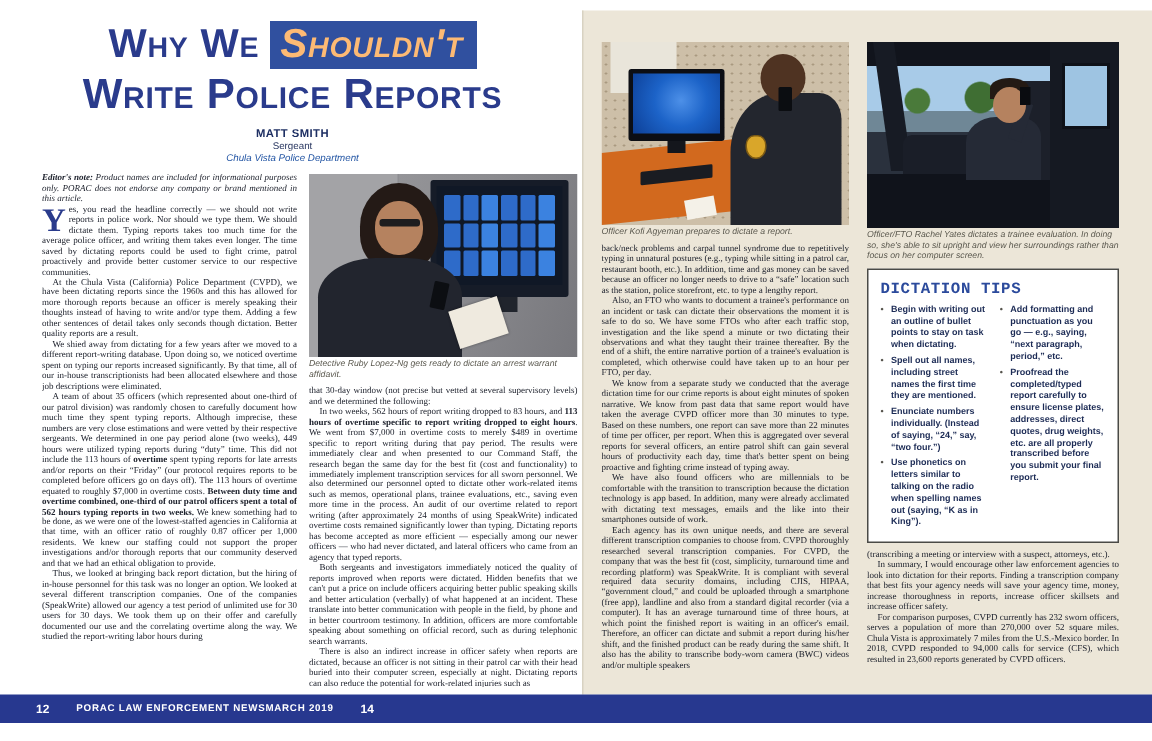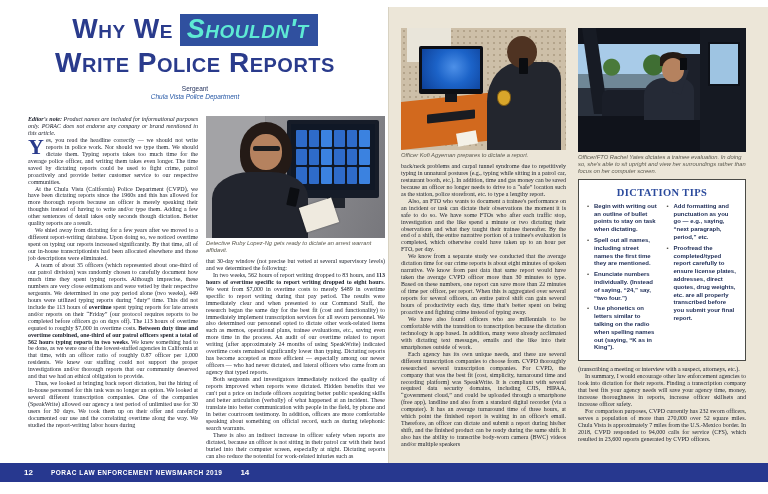--- a/index.html
+++ b/index.html
@@ -6,21 +6,21 @@
   html,body { width:768px; height:494px; background:#ffffff; overflow:hidden; }
   body { font-family:"Liberation Serif", serif; color:#20242f; }
 
   .spread { position:relative; width:768px; height:494px; background:#ffffff; }
 
   
   .page-left { position:absolute; left:0; top:0; width:388px; height:463px; background:#ffffff; overflow:hidden; }
 
   .title-block { position:absolute; left:10px; top:14px; width:370px; text-align:center; color:#2a3b8c; font-family:"Liberation Sans", sans-serif; font-weight:bold; font-variant:small-caps; line-height:1.05; }
   .title-line1 { font-size:27px; letter-spacing:0.5px; }
-  .title-hl { display:inline-block; background:#30509f; color:#5eead4; font-style:italic; padding:1px 9px 3px 7px; margin-left:7px; }
+  .title-hl { display:inline-block; background:#30509f; color:#fdba74; font-style:italic; padding:1px 9px 3px 7px; margin-left:7px; }
   .title-line2 { font-size:28px; letter-spacing:0.5px; margin-top:2px; }
 
   .byline { position:absolute; left:10px; top:84px; width:370px; text-align:center; font-family:"Liberation Sans", sans-serif; }
   .byline-name { font-size:7.5px; font-weight:bold; color:#1e2f63; letter-spacing:0.3px; }
   .byline-rank { font-size:6.5px; color:#27355f; margin-top:1px; }
   .byline-dept { font-size:6.5px; color:#2456a4; font-style:italic; margin-top:1px; }
 
   .lp-col1 { position:absolute; left:28px; top:116px; width:170px; height:342px; overflow:hidden; }
   .lp-col2 { position:absolute; left:206px; top:116px; width:179px; height:342px; overflow:hidden; }
 
@@ -77,21 +77,21 @@
   .rach-arm    { left:98px; top:40px; width:9px; height:26px; background:#252a36; transform:rotate(18deg); }
   .rach-phone  { left:102px; top:30px; width:7px; height:12px; background:#0a0c10; }
   .rach-dash   { left:24px; top:62px; width:52px; height:26px; background:#1a1e28; border-radius:6px 6px 0 0; }
 
   
   .page-right { position:absolute; left:388px; top:7px; width:380px; height:456px; background:#ece6d8; border-left:1px solid #d8d2c2; overflow:hidden; }
   .rp-col1 { position:absolute; left:12px; top:21px; width:165px; height:430px; overflow:hidden; }
   .rp-col2 { position:absolute; left:189px; top:21px; width:168px; height:430px; overflow:hidden; }
 
   .tips-box { border:1px solid #4a4a46; background:#ffffff; padding:7px 8px 8px 8px; margin:4px 0 5px 0; }
-  .tips-title { font-family:Liberation Serif, serif; font-weight:bold; font-size:10.5px; letter-spacing:0.4px; color:#2b4a9c; text-align:center; margin-bottom:5px; }
+  .tips-title { font-family:Liberation Mono, monospace; font-weight:bold; font-size:10.5px; letter-spacing:0.4px; color:#2b4a9c; text-align:left; margin-bottom:5px; }
   .tips-list { list-style:none; column-count:2; column-gap:9px; }
   .tips-list li { font-family:"Liberation Sans", sans-serif; font-weight:bold; font-size:6px; line-height:1.3; color:#1c2b55; padding-left:7px; position:relative; margin-bottom:3px; break-inside:avoid-column; }
   .tips-list li::before { content:"•"; position:absolute; left:0; top:0; color:#55534c; font-size:6px; }
 
   .about-heading { font-family:"Liberation Sans", sans-serif; font-weight:bold; font-style:italic; font-size:9px; color:#2e64ad; letter-spacing:0.3px; margin:6px 0 3px 0; }
 
   
   .footer-bar { position:absolute; left:0; top:463px; width:768px; height:19px; background:#27388f; color:#ffffff; font-family:"Liberation Sans", sans-serif; display:flex; align-items:center; padding:0 24px; }
   .footer-left, .footer-right { display:flex; align-items:center; gap:18px; }
   .footer-pagenum { font-size:8px; font-weight:bold; }
@@ -103,20 +103,21 @@
 <div class="spread">
 
   <section class="page-left">
 
     <div class="title-block">
       <div class="title-line1"><span>Why We</span><span class="title-hl">Shouldn't</span></div>
       <div class="title-line2">Write Police Reports</div>
     </div>
 
     <div class="byline">
+      <div class="byline-name">MATT SMITH</div>
       <div class="byline-rank">Sergeant</div>
       <div class="byline-dept">Chula Vista Police Department</div>
     </div>
 
     <div class="lp-col1">
       <p class="body-p eds-note"><b>Editor's note:</b><span> Product names are included for informational purposes only. PORAC does not endorse any company or brand mentioned in this article.</span></p>
       <p class="body-p"><span class="dropcap">Y</span><span>es, you read the headline correctly — we should not write reports in police work. Nor should we type them. We should dictate them. Typing reports takes too much time for the average police officer, and writing them takes even longer. The time saved by dictating reports could be used to fight crime, patrol proactively and provide better customer service to our respective communities.</span></p>
       <p class="body-p ind">At the Chula Vista (California) Police Department (CVPD), we have been dictating reports since the 1960s and this has allowed for more thorough reports because an officer is merely speaking their thoughts instead of having to write and/or type them. Adding a few other sentences of detail takes only seconds though dictation. Better quality reports are a result.</p>
       <p class="body-p ind">We shied away from dictating for a few years after we moved to a different report-writing database. Upon doing so, we noticed overtime spent on typing our reports increased significantly. By that time, all of our in-house transcriptionists had been allocated elsewhere and those job descriptions were eliminated.</p>
       <p class="body-p ind"><span>A team of about 35 officers (which represented about one-third of our patrol division) was randomly chosen to carefully document how much time they spent typing reports. Although imprecise, these numbers are very close estimations and were vetted by their respective sergeants. We determined in one pay period alone (two weeks), 449 hours were utilized typing reports during “duty” time. This did not include the 113 hours of </span><b>overtime</b><span> spent typing reports for late arrests and/or reports on their “Friday” (our protocol requires reports to be completed before officers go on days off). The 113 hours of overtime equated to roughly $7,000 in overtime costs. </span><b>Between duty time and overtime combined, one-third of our patrol officers spent a total of 562 hours typing reports in two weeks.</b><span> We knew something had to be done, as we were one of the lowest-staffed agencies in California at that time, with an officer ratio of roughly 0.87 officer per 1,000 residents. We knew our staffing could not support the proper investigations and/or thorough reports that our community deserved and that we had an ethical obligation to provide.</span></p>

